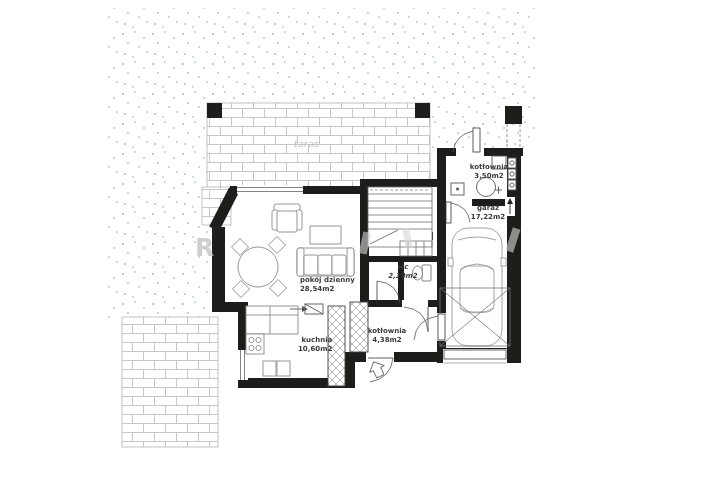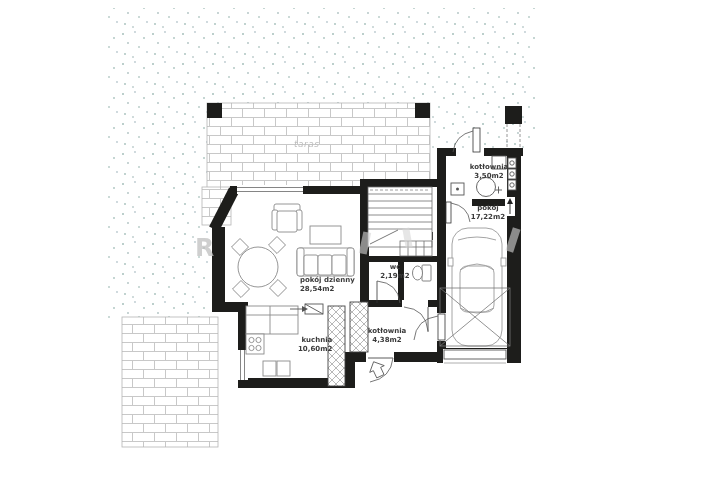--- a/index.html
+++ b/index.html
@@ -247,33 +247,33 @@
   <div class="room-label left-align" style="left:288px;top:276px;">
     <span>pokój dzienny</span>
     <span>28,54m2</span>
   </div>
 
   <div class="room-label left-align" style="left:286px;top:336px;text-align:right;">
     <span>kuchnia</span>
     <span>10,60m2</span>
   </div>
 
-  <div class="room-label" style="left:378px;top:263px;width:34px;">
+  <div class="room-label" style="left:386px;top:263px;width:34px;font-style:italic;">
     <span>wc</span>
     <span>2,19m2</span>
   </div>
 
   <div class="room-label" style="left:362px;top:327px;width:50px;">
     <span>kotłownia</span>
     <span>4,38m2</span>
   </div>
 
   <div class="room-label" style="left:436px;top:163px;width:44px;margin-left:31px;">
     <span>kotłownia</span>
     <span>3,50m2</span>
   </div>
 
   <div class="room-label" style="left:464px;top:204px;width:48px;">
-    <span>pokój</span>
+    <span>garaż</span>
     <span>17,22m2</span>
   </div>
 
 </div>
 
 </body></html>

